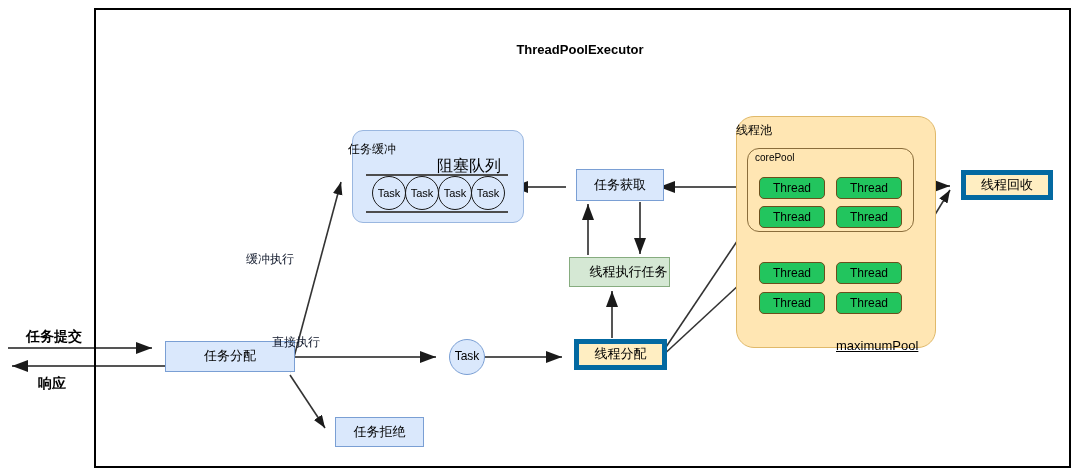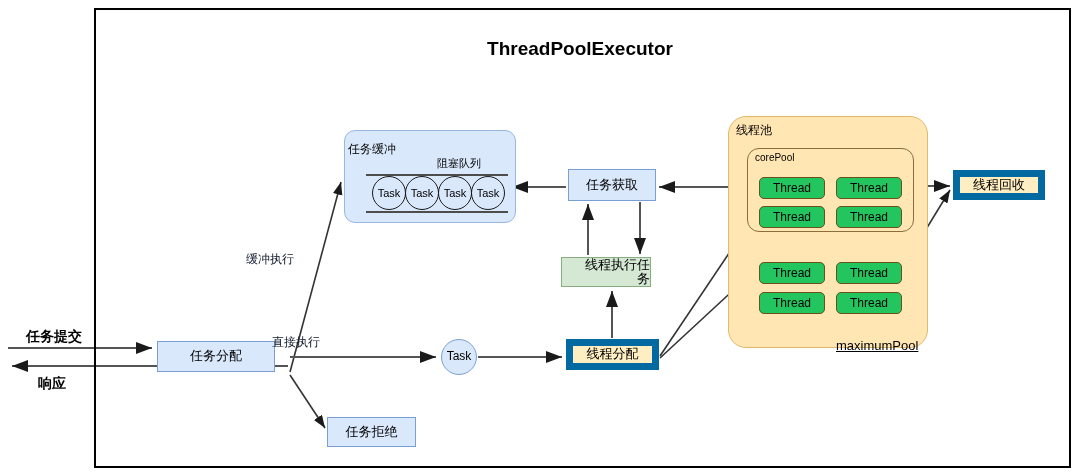--- a/index.html
+++ b/index.html
@@ -23,40 +23,41 @@
     height: 476px;
   }
   .node {
     position: absolute;
     box-sizing: border-box;
     display: flex;
     align-items: center;
     justify-content: center;
     font-size: 13px;
     color: #000000;
-    text-align: right;
+    text-align: left;
     line-height: 1.1;
+    margin-left: 8px;
   }
   
   #outer-frame {
     position: absolute;
     left: 94px;
     top: 8px;
     width: 973px;
     height: 456px;
     border: 2px solid #000000;
     background: transparent;
   }
   #diagram-title {
     position: absolute;
     left: 340px;
     top: 36px;
     width: 480px;
     height: 26px;
-    font-size: 19px;
+    font-size: 13px;
     font-weight: bold;
     color: #000000;
     display: flex;
     align-items: center;
     justify-content: center;
   }
   
   #task-buffer {
     left: 344px;
     top: 130px;
@@ -72,21 +73,21 @@
     left: 348px;
     top: 133px;
     font-size: 12px;
     color: #000000;
     margin-top: 8px;
   }
   #blocking-queue-label {
     position: absolute;
     left: 437px;
     top: 156px;
-    font-size: 11px;
+    font-size: 16px;
     color: #000000;
     font-family: Liberation Mono, monospace;
   }
   .queue-rail {
     position: absolute;
     left: 366px;
     width: 142px;
     height: 0;
     border-top: 2px solid #4d4d4d;
   }
@@ -166,25 +167,25 @@
   .box-blue {
     background: #dae8fc;
     border: 1px solid #7a9fd4;
   }
   .box-green {
     background: #d5e8d4;
     border: 1px solid #86ac7f;
   }
   .box-orange {
     background: #ffeec2;
-    border: 7px solid #0369a1;
+    border: 5px solid #0369a1;
   }
   #task-fetch { left: 568px; top: 169px; width: 88px; height: 32px; }
-  #thread-exec-task { left: 561px; top: 257px; width: 90px; height: 30px; padding-left: 18px; }
-  #task-dispatch { left: 157px; top: 341px; width: 118px; height: 31px; }
+  #thread-exec-task { left: 561px; top: 257px; width: 101px; height: 30px; padding-left: 18px; }
+  #task-dispatch { left: 157px; top: 341px; width: 130px; height: 31px; }
   #task-reject { left: 327px; top: 417px; width: 89px; height: 30px; }
   #thread-alloc { left: 566px; top: 339px; width: 93px; height: 31px; }
   #thread-recycle { left: 953px; top: 170px; width: 92px; height: 30px; }
   #task-circle {
     left: 441px;
     top: 339px;
     width: 36px;
     height: 36px;
     border-radius: 50%;
     background: #dae8fc;

